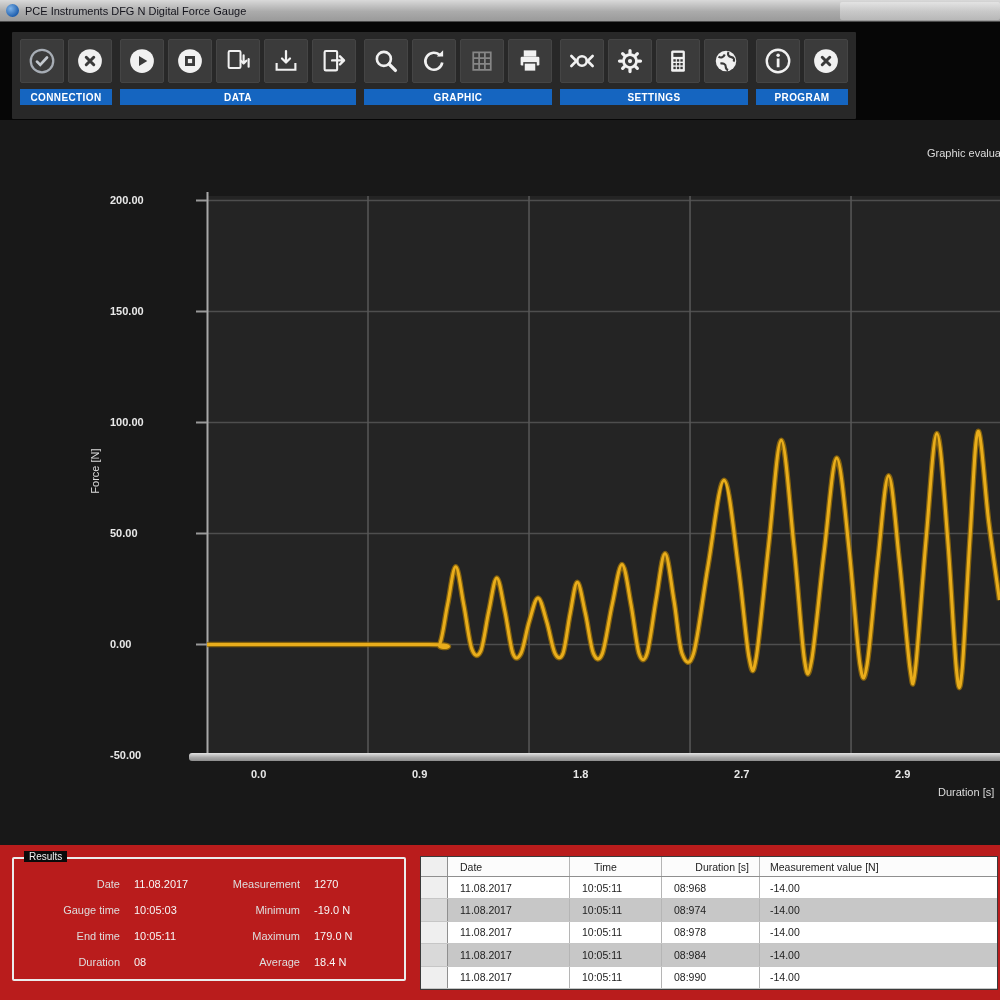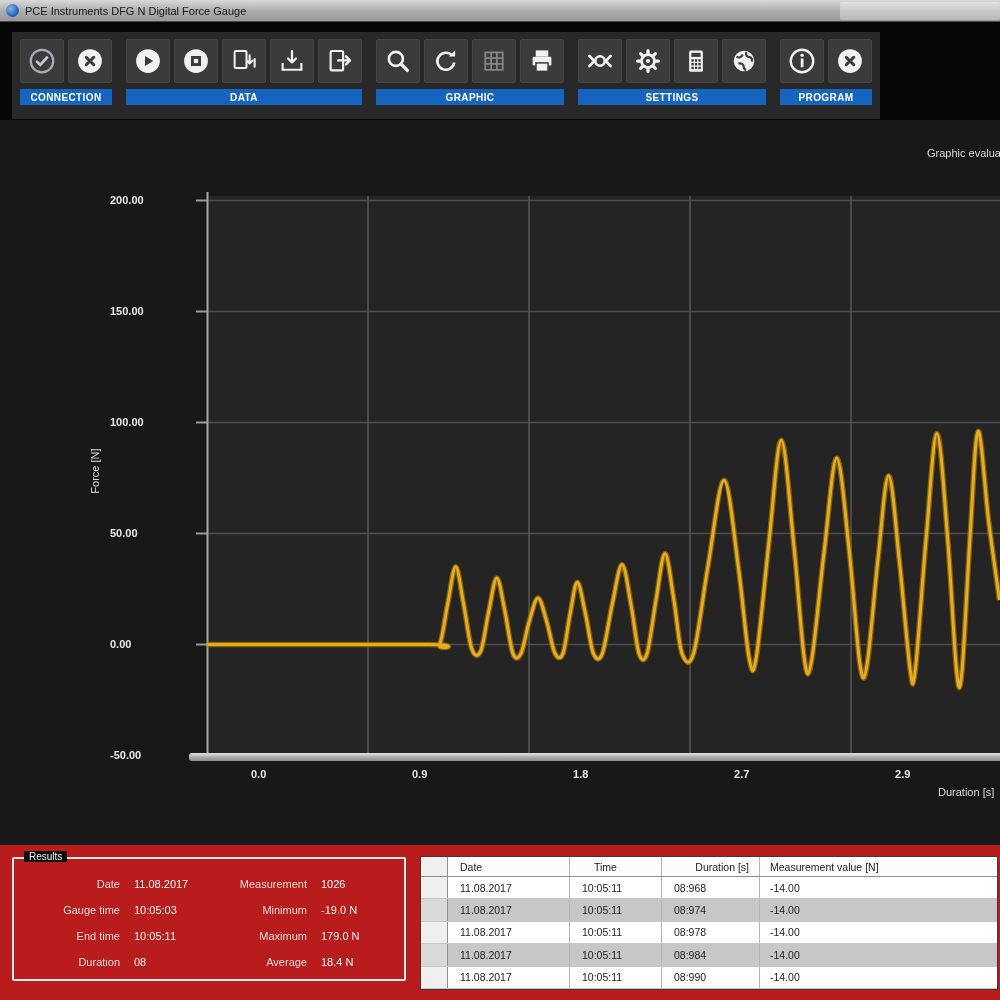--- a/index.html
+++ b/index.html
@@ -14,21 +14,21 @@
   .titlebar::after{content:"";position:absolute;right:0;top:2px;width:160px;height:18px;
     background:linear-gradient(180deg,#f2f2f2,#cfcfcf);opacity:.55;border-radius:2px;}
   .app-icon{width:13px;height:13px;border-radius:50%;
     background:radial-gradient(circle at 35% 35%,#7fb3e8,#1f5fae 70%);
     margin-right:6px;flex:0 0 auto;}
   .title-text{font-size:11px;color:#14141c;white-space:nowrap;}
 
   
   .toolbar-strip{position:absolute;left:0;top:22px;width:1000px;height:98px;background:#060606;}
   .toolbar-panel{position:absolute;left:12px;top:10px;height:80px;background:#282828;
-    display:flex;gap:14px;padding:7px 8px 0 8px;box-sizing:content-box;border-radius:1px;text-align:right;}
+    display:flex;gap:8px;padding:7px 8px 0 8px;box-sizing:content-box;border-radius:1px;text-align:right;}
   .tb-group{display:flex;flex-direction:column;}
   .tb-buttons{display:flex;gap:4px;}
   .tb-btn{width:44px;height:44px;background:#3b3b3b;border:1px solid #454545;border-radius:2px;
     display:flex;align-items:center;justify-content:center;box-sizing:border-box;cursor:pointer;}
   .tb-btn svg{width:30px;height:30px;}
   .tb-label{margin-top:6px;height:16px;background:#1565c0;color:#fff;font-size:10px;font-weight:bold;
     display:flex;align-items:center;justify-content:center;letter-spacing:.4px;}
 
   
   .chart-region{position:absolute;left:0;top:120px;width:1000px;height:725px;background:#181818;overflow:hidden;}
@@ -44,21 +44,21 @@
     background:linear-gradient(180deg,#e3e3e3,#a9a9a9 55%,#8d8d8d);}
 
   
   .bottom{position:absolute;left:0;top:845px;width:1000px;height:155px;background:#b91c1c;}
   .groupbox{position:absolute;left:12px;top:12px;width:394px;height:124px;
     border:2px solid #ececec;border-radius:2px;box-sizing:border-box;}
   .groupbox-title{position:absolute;top:-8px;left:10px;background:#0a0a0a;padding:0 5px;
     font-size:10px;color:#f0f0f0;}
   .res-col{position:absolute;top:16px;display:flex;flex-direction:column;gap:9px;}
   .res-col.c1{left:18px;}
-  .res-col.c2{left:205px;justify-content:center;}
+  .res-col.c2{left:198px;justify-content:center;}
   .res-row{display:flex;font-size:11px;height:17px;align-items:center;}
   .res-row .lbl{width:88px;text-align:right;color:#dedede;margin-right:14px;}
   .res-row .val{color:#f7f7f7;}
 
   
   .meas-table{position:absolute;left:420px;top:11px;width:578px;height:134px;background:#fff;
     font-size:10.5px;color:#1c1c1c;border:1px solid #3a3a3a;box-sizing:border-box;}
   .t-row{display:flex;height:22.4px;align-items:center;border-bottom:1px solid #c6c6c6;box-sizing:border-box;}
   .t-head{height:20px;background:#fcfcfc;border-bottom:1px solid #8f8f8f;}
   .t-cell{height:100%;display:flex;align-items:center;padding-left:12px;box-sizing:border-box;
@@ -304,21 +304,21 @@
             <span class="val">10:05:11</span>
           </div>
         <div class="res-row">
             <span class="lbl">Duration</span>
             <span class="val">08</span>
           </div>
       </div>
       <div class="res-col c2">
         <div class="res-row">
             <span class="lbl">Measurement</span>
-            <span class="val">1026</span>
+            <span class="val">1270</span>
           </div>
         <div class="res-row">
             <span class="lbl">Minimum</span>
             <span class="val">-19.0 N</span>
           </div>
         <div class="res-row">
             <span class="lbl">Maximum</span>
             <span class="val">179.0 N</span>
           </div>
         <div class="res-row">

